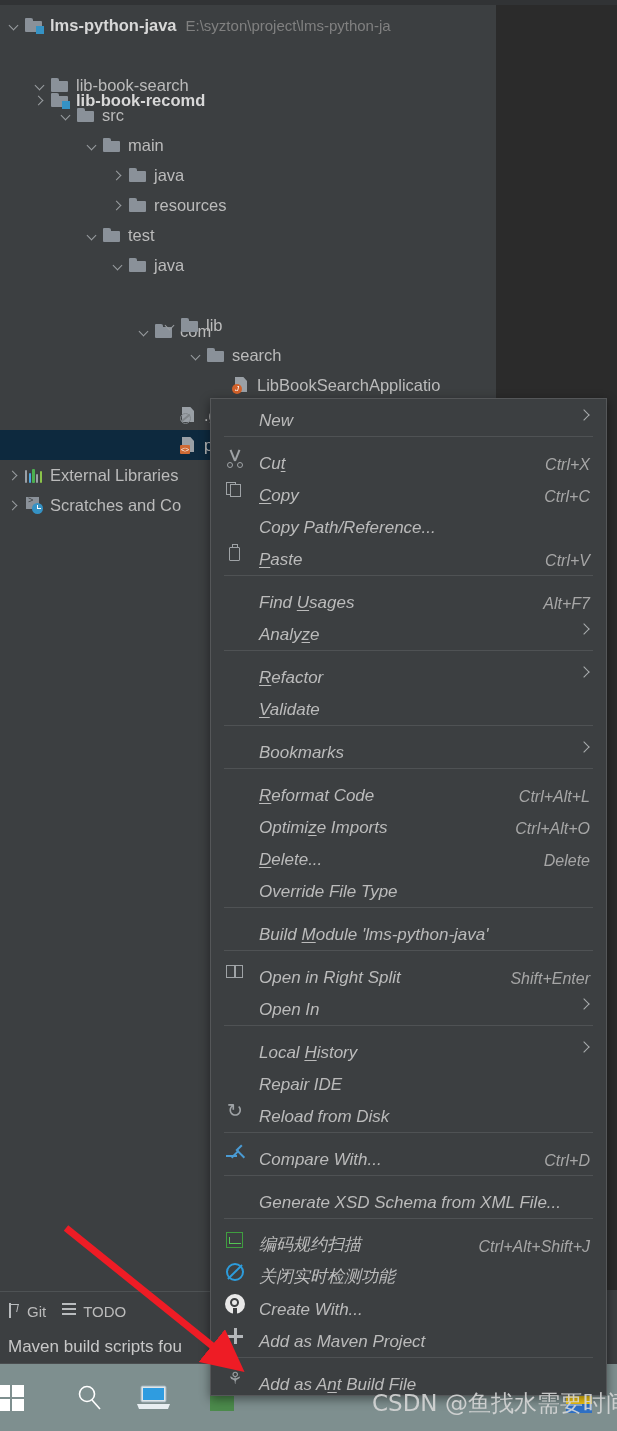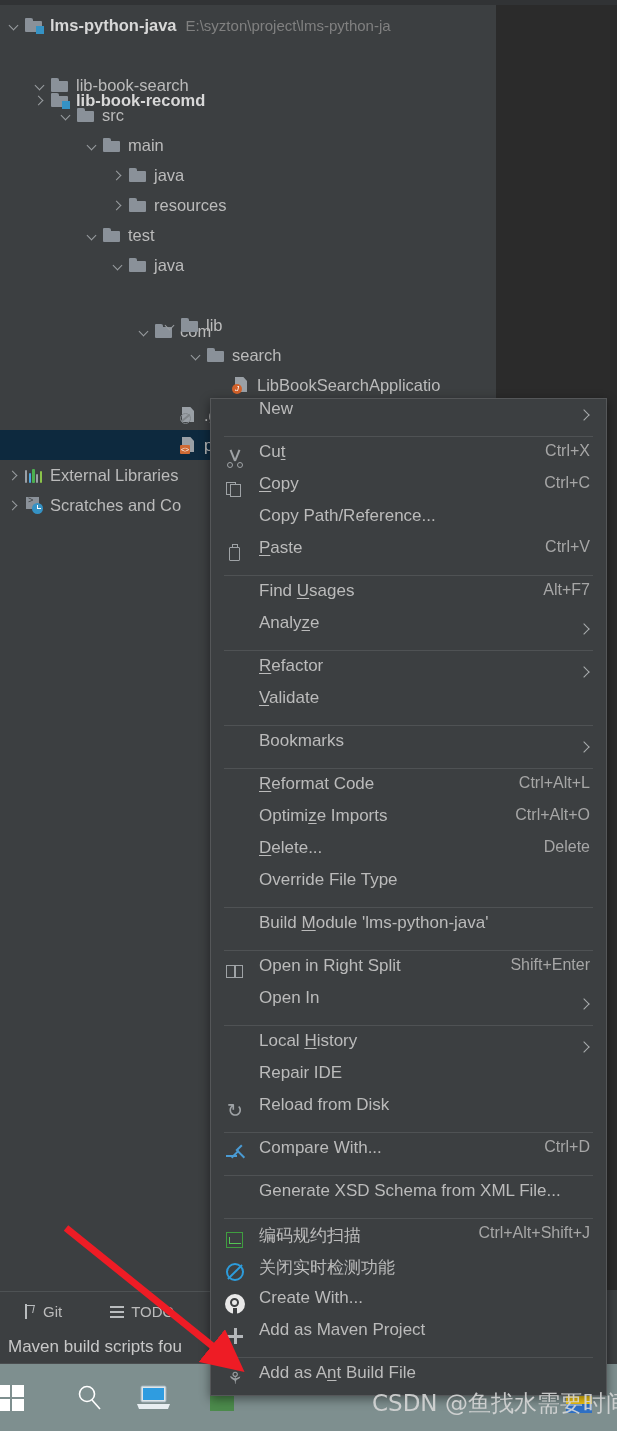--- a/index.html
+++ b/index.html
@@ -58,21 +58,21 @@
   .scratchicon{width:17px;height:16px;position:relative;flex:0 0 auto;margin-right:6px;}
   .scratchicon .sq{position:absolute;left:1px;top:0;width:13px;height:12px;background:#8a9199;}
   .scratchicon .sq::after{content:">";position:absolute;left:2px;top:-1px;font-size:9px;color:#3c3f41;font-family:"Liberation Mono",monospace;}
   .scratchicon .clk{position:absolute;right:-1px;bottom:-1px;width:11px;height:11px;border-radius:50%;background:#3592c4;}
   .scratchicon .clk::after{content:"";position:absolute;left:5px;top:2px;width:1.3px;height:4px;background:#fff;}
   .scratchicon .clk::before{content:"";position:absolute;left:5px;top:5px;width:3.5px;height:1.3px;background:#fff;}
 
   
   .statusbar{position:absolute;left:0;top:1291px;width:496px;height:39px;background:#3c3f41;
      border-top:1px solid #4e5254;display:flex;align-items:center;color:#bbbbbb;font-size:15px;}
-  .sb-item{display:flex;align-items:center;gap:7px;padding:0 24px;}
+  .sb-item{display:flex;align-items:flex-start;gap:7px;padding:0 8px;}
   .gitglyph{width:12px;height:15px;position:relative;}
   .gitglyph::before{content:"";position:absolute;left:1px;top:0;width:1.8px;height:15px;background:#b9bcbe;}
   .gitglyph::after{content:"";position:absolute;left:2px;top:1px;width:7px;height:7px;
       border-top:1.8px solid #b9bcbe;border-right:1.8px solid #b9bcbe;transform:skewX(-12deg);}
   .todoglyph{width:14px;height:12px;display:flex;flex-direction:column;justify-content:space-between;}
   .todoglyph i{display:block;height:2px;background:#b9bcbe;}
   .todoglyph i:nth-child(1){width:14px;}
   .todoglyph i:nth-child(2){width:14px;}
   .todoglyph i:nth-child(3){width:14px;}
 
@@ -86,21 +86,21 @@
   .winlogo{left:0px;width:26px;height:26px;display:grid;grid-template-columns:1fr 1fr;grid-template-rows:1fr 1fr;gap:2px;}
   .winlogo span{background:#ffffff;}
   .searchico{left:76px;width:28px;height:28px;}
   .laptopico{left:135px;width:36px;height:28px;}
   .tb-app3{left:210px;width:26px;height:28px;background:#3f8f3f;}
   .tb-app4{left:565px;width:26px;height:30px;}
 
   
   .menu{position:absolute;left:210px;top:398px;width:397px;background:#3c3f41;
      border:1px solid #555759;box-shadow:0 3px 10px rgba(0,0,0,.45);box-sizing:border-box;}
-  .mi{position:relative;height:32px;display:flex;align-items:flex-start;color:#bbbbbb;font-size:17px;white-space:nowrap;}
+  .mi{position:relative;height:32px;display:flex;align-items:flex-end;color:#bbbbbb;font-size:17px;white-space:nowrap;font-style:italic;}
   .mi .mico{position:absolute;left:14px;top:50%;transform:translateY(-50%);width:20px;height:20px;}
   .mi .mlabel{padding-left:48px;}
   .mi .macc{position:absolute;right:16px;color:#a6a6a6;font-size:16px;}
   .mi .mchev{position:absolute;right:18px;top:50%;width:7px;height:7px;
      border-right:1.8px solid #a9acae;border-top:1.8px solid #a9acae;transform:translateY(-50%) rotate(45deg);}
   .msep{height:1px;background:#4f5254;margin:5px 13px;}
   .u{text-decoration:underline;text-underline-offset:2px;}
 
   
   .ic-scissors{position:relative;}

